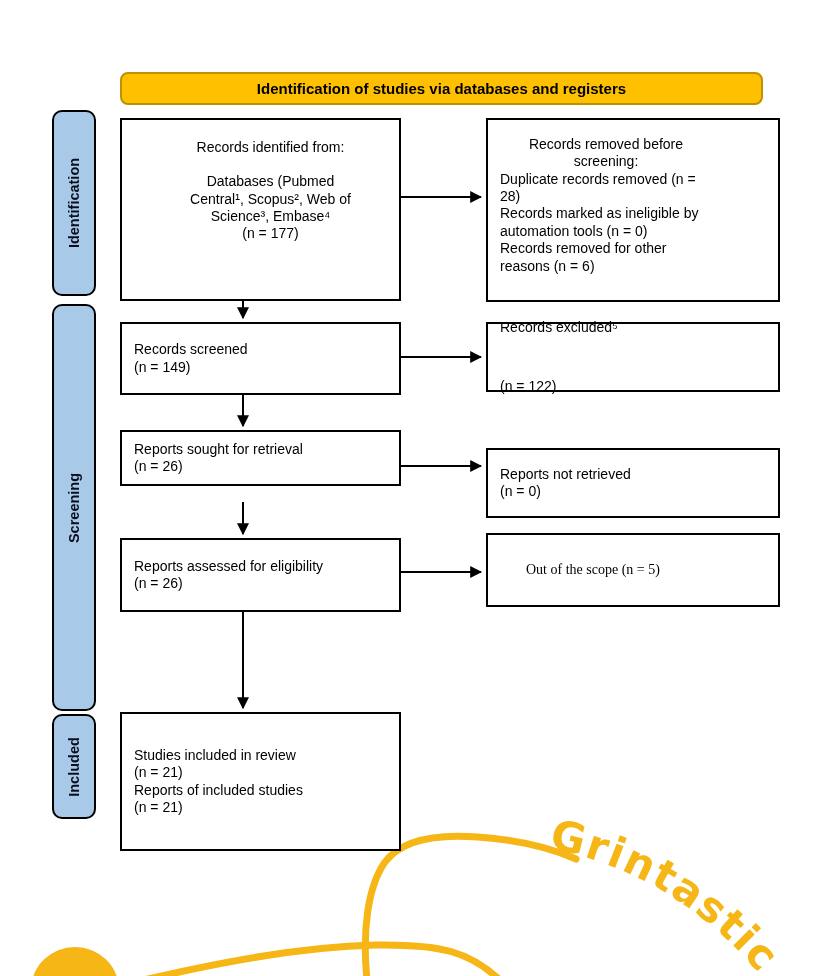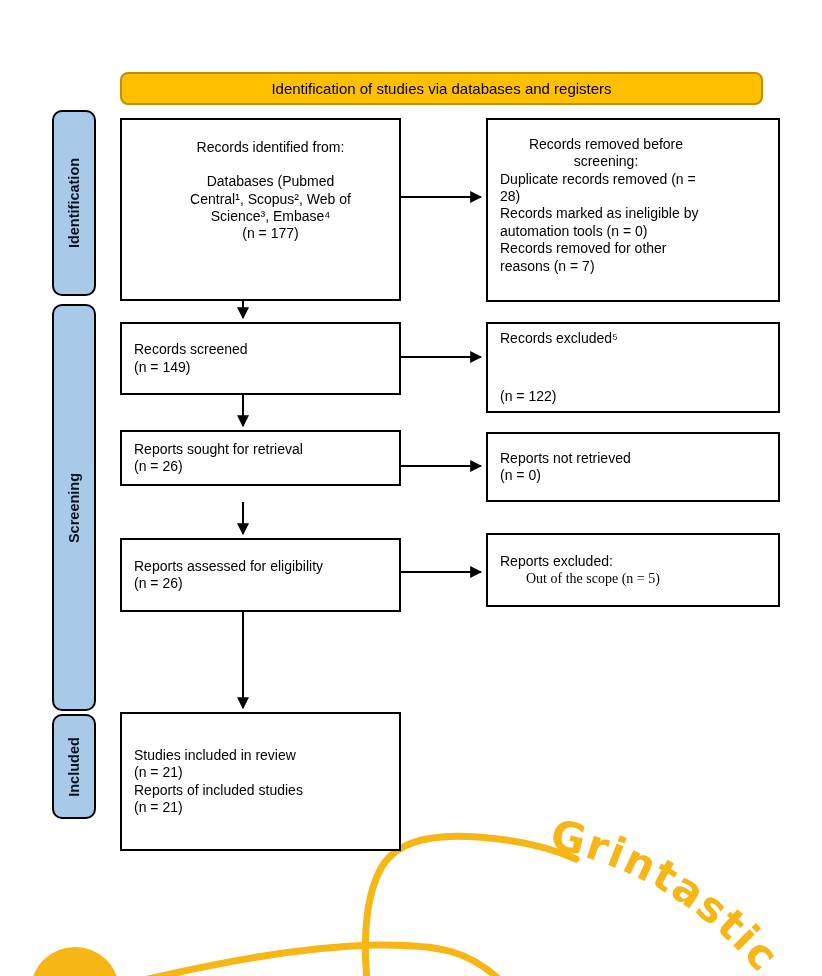--- a/index.html
+++ b/index.html
@@ -6,21 +6,21 @@
   #page {
     position:relative; width:822px; height:976px; background:#ffffff;
     font-family:"Liberation Sans","DejaVu Sans",sans-serif; color:#000;
     overflow:hidden;
   }
   
   #banner {
     position:absolute; left:120px; top:72px; width:643px; height:33px;
     background:#FFC000; border:2px solid #BF9000; border-radius:8px;
     box-sizing:border-box; display:flex; align-items:center; justify-content:center;
-    font-size:15px; font-weight:normal; z-index:2;
+    font-size:15px; font-weight:bold; z-index:2;
   }
   
   .stage {
     position:absolute; left:52px; width:44px; background:#A9C9E9;
     border:2px solid #000; border-radius:10px; box-sizing:border-box;
     display:flex; align-items:center; justify-content:center; z-index:2;
   }
   .stage span {
     transform:rotate(-90deg); white-space:nowrap; flex-shrink:0;
     font-weight:bold; font-size:14.5px; color:#0a0f1e;
@@ -37,23 +37,23 @@
   .col-left  { left:120px; width:281px; }
   .col-right { left:486px; width:294px; }
   #box-identified { top:118px; height:183px; text-align:center; padding-top:19px; }
   .db-block { max-width:182px; margin:0 auto; }
   .spacer { height:17px; }
   #box-removed { top:118px; height:184px; padding:16px 10px 8px 12px; }
   .removed-inner { width:212px; }
   .removed-title { text-align:center; }
   .italic { }
   #box-screened      { top:322px; height:73px; }
-  #box-excluded      { top:322px; height:91px;gap:41px; }
+  #box-excluded      { top:322px; height:70px;gap:41px; }
   #box-sought        { top:430px; height:56px; }
-  #box-notretrieved  { top:432px; height:70px; }
+  #box-notretrieved  { top:448px; height:70px; }
   #box-assessed      { top:538px; height:74px; }
   #box-repexcluded   { top:533px; height:74px; }
   #box-included      { top:712px; height:139px; }
   .indent { padding-left:26px;font-family:Liberation Serif, serif; }
   
   #arrows, #watermark {
     position:absolute; left:0; top:0; width:822px; height:976px;
     pointer-events:none;
   }
   #arrows { z-index:3; }
@@ -85,21 +85,21 @@
     <div class="spacer"></div>
     <div class="db-block">Databases (Pubmed Central¹, Scopus², Web of Science³, Embase⁴</div>
     <div>(n = 177)</div>
   </div>
 
   <div class="box col-right" id="box-removed">
     <div class="removed-inner">
       <div class="removed-title"><span>Records removed </span><span class="italic">before screening</span><span>:</span></div>
       <div>Duplicate records removed (n = 28)</div>
       <div>Records marked as ineligible by automation tools (n = 0)</div>
-      <div>Records removed for other reasons (n = 7)</div>
+      <div>Records removed for other reasons (n = 6)</div>
     </div>
   </div>
 
   <div class="box col-left vcenter" id="box-screened">
     <div>Records screened</div>
     <div>(n = 149)</div>
   </div>
   <div class="box col-right vcenter" id="box-excluded">
     <div>Records excluded⁵</div>
     <div>(n = 122)</div>
@@ -112,21 +112,20 @@
   <div class="box col-right vcenter" id="box-notretrieved">
     <div>Reports not retrieved</div>
     <div>(n = 0)</div>
   </div>
 
   <div class="box col-left vcenter" id="box-assessed">
     <div>Reports assessed for eligibility</div>
     <div>(n = 26)</div>
   </div>
   <div class="box col-right vcenter" id="box-repexcluded">
-    <div>Reports excluded:</div>
     <div class="indent">Out of the scope (n = 5)</div>
   </div>
 
   <div class="box col-left vcenter" id="box-included">
     <div>Studies included in review</div>
     <div>(n = 21)</div>
     <div>Reports of included studies</div>
     <div>(n = 21)</div>
   </div>
 

